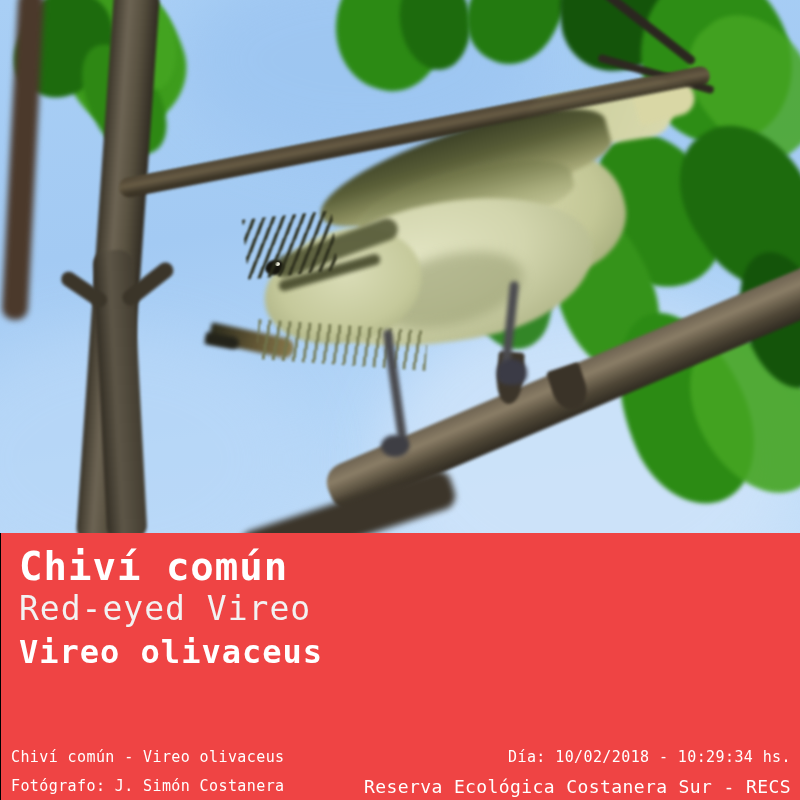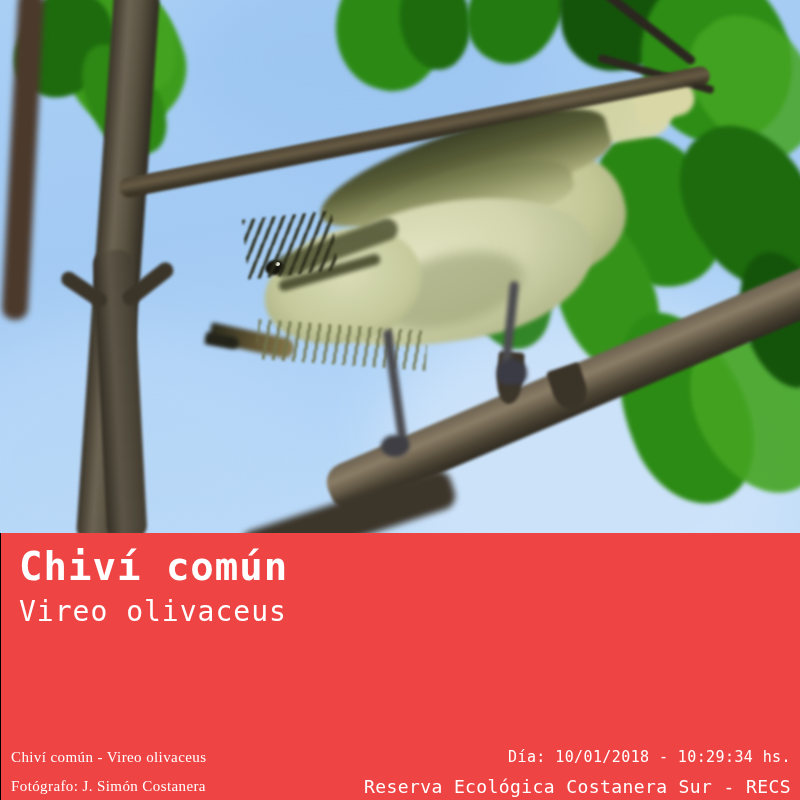--- a/index.html
+++ b/index.html
@@ -27,25 +27,25 @@
   .bpart{position:absolute;filter:blur(2px);}
 
   
   #blackbar{position:absolute;left:1px;top:533px;width:800px;height:346px;background:#ef4444;}
 
   #titleblock{position:absolute;left:18px;top:12px;width:600px;}
   #t-common{font-size:39px;font-weight:bold;color:#fff;letter-spacing:1px;
             line-height:44px;white-space:nowrap;}
   #t-english{font-size:33px;font-weight:normal;color:#f2f2f2;letter-spacing:1px;
              line-height:40px;white-space:nowrap;}
-  #t-latin{font-size:28px;font-weight:normal;color:#fff;letter-spacing:1px;
+  #t-latin{font-size:32px;font-weight:bold;color:#fff;letter-spacing:1px;
            line-height:40px;white-space:nowrap;margin-top:3px;}
 
   
-  #footer-left{position:absolute;left:10px;top:210px;font-family:Liberation Serif, serif;}
+  #footer-left{position:absolute;left:10px;top:210px;}
   #footer-right{position:absolute;right:10px;top:210px;text-align:right;}
   .fline{font-size:15px;color:#fff;line-height:29px;white-space:nowrap;letter-spacing:0.4px;}
   .fline.small{font-size:18px;}
 </style>
 </head>
 <body>
 
 <div id="page">
 
   <div id="photo">
@@ -193,27 +193,28 @@
 
     <div class="branch" style="left:120px;top:180px;width:600px;height:17px;
                 background:linear-gradient(180deg,#4e4433 0%,#685c45 45%,#312b1f 100%);
                 border-radius:9px;transform:rotate(-11deg);transform-origin:left center;opacity:.96;"></div>
   </div>
 
   <div id="blackbar">
 
     <div id="titleblock">
       <div id="t-common">Chiví común</div>
+      <div id="t-english">Red-eyed Vireo</div>
       <div id="t-latin">Vireo olivaceus</div>
     </div>
 
     <div id="footer-left">
       <div class="fline">Chiví común - Vireo olivaceus</div>
       <div class="fline">Fotógrafo: J. Simón Costanera</div>
     </div>
 
     <div id="footer-right">
-      <div class="fline">Día: 10/01/2018 - 10:29:34 hs.</div>
+      <div class="fline">Día: 10/02/2018 - 10:29:34 hs.</div>
       <div class="fline small">Reserva Ecológica Costanera Sur - RECS</div>
     </div>
 
   </div>
 </div>
 
 </body></html>

